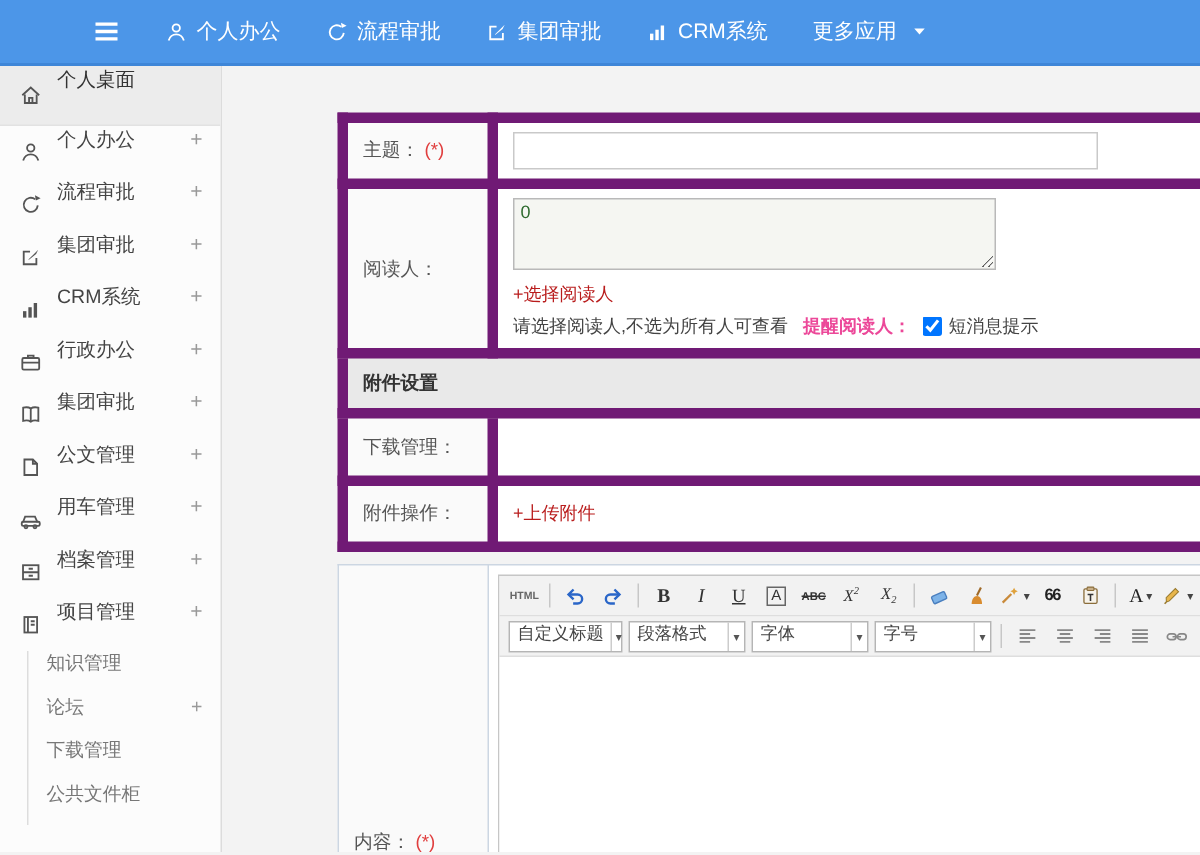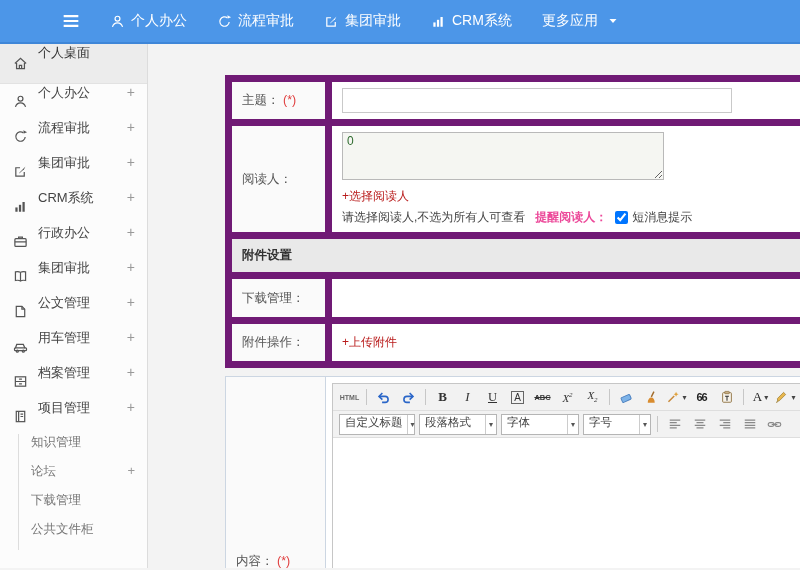--- a/index.html
+++ b/index.html
@@ -440,21 +440,21 @@
                     <span class="dd">▾</span>
                   </div>
                   <div class="tsel" style="width: 78px;">
                     <span>段落格式</span>
                     <span class="dd">▾</span>
                   </div>
                   <div class="tsel" style="width: 78px;">
                     <span>字体</span>
                     <span class="dd">▾</span>
                   </div>
-                  <div class="tsel" style="width: 68px;">
+                  <div class="tsel" style="width: 78px;">
                     <span>字号</span>
                     <span class="dd">▾</span>
                   </div>
                   <span class="tsep"></span>
                   <button class="ed-btn">
                     <span class="ic ">
                       <svg viewBox="0 0 16 16" width="14" height="14">
                         <path d="M2 3.5h12M2 6.5h8M2 9.5h12M2 12.5h8" stroke="#888" stroke-width="1.4"></path>
                       </svg>
                     </span>

